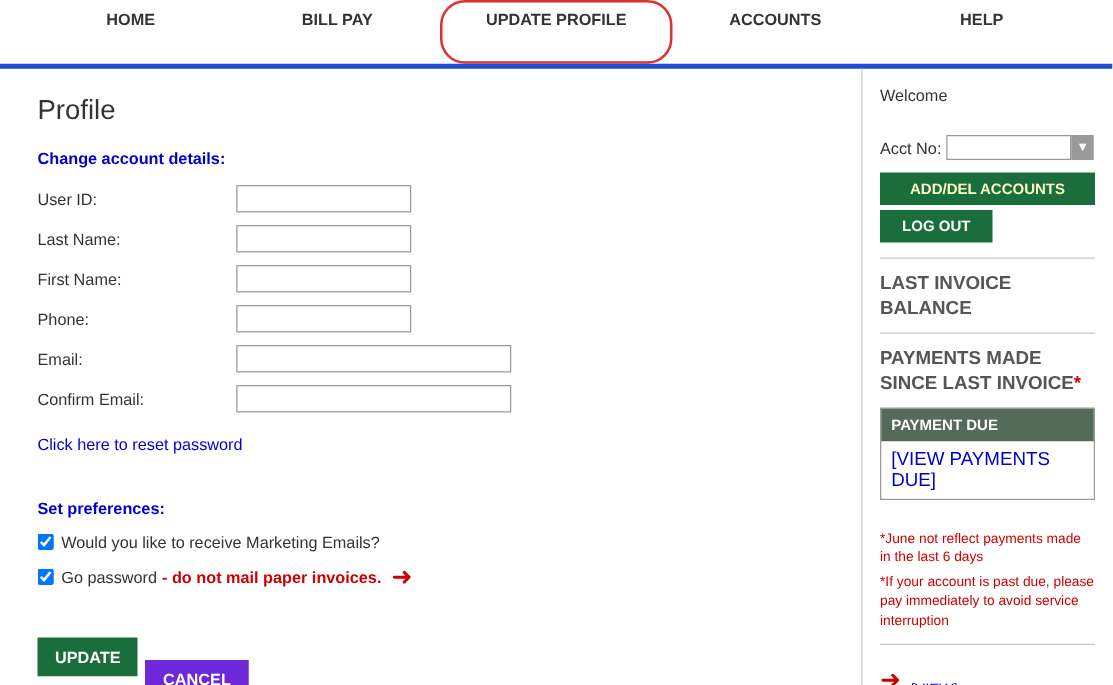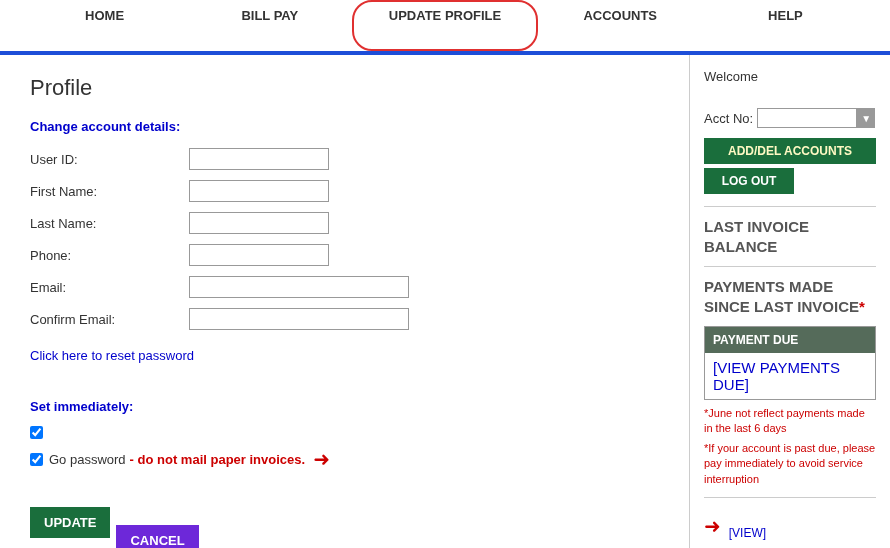--- a/index.html
+++ b/index.html
@@ -35,21 +35,21 @@
     .right-panel { width: 200px; padding: 14px 14px; }
     .welcome-text { font-size: 13px; color: #333; margin-bottom: 24px; }
     .acct-row { display: flex; align-items: center; font-size: 13px; margin-bottom: 10px; }
     .acct-label { margin-right: 4px; }
     .acct-input { width: 100px; height: 20px; border: 1px solid #999; font-size: 12px; padding: 2px 4px; }
     .acct-select-btn { background: #999; border: none; height: 20px; width: 18px; cursor: pointer; font-size: 10px; color: #fff; }
     .btn-adddel { background: #1a6e3c; color: #fef9c3; border: none; padding: 6px 10px; font-size: 12px; font-weight: bold; cursor: pointer; text-transform: uppercase; width: 100%; margin-bottom: 4px; display: block; }
     .btn-logout { background: #1a6e3c; color: #fff; border: none; padding: 6px 10px; font-size: 12px; font-weight: bold; cursor: pointer; text-transform: uppercase; width: 90px; display: block; margin-bottom: 12px; }
     .right-divider { border: none; border-top: 1px solid #ccc; margin: 10px 0; }
     .right-label { font-size: 15px; font-weight: bold; color: #555; text-transform: uppercase; margin-bottom: 6px; line-height: 1.3; }
-    .payment-due-box { border: 1px solid #999; margin-top: 10px; margin-bottom: 6px; }
+    .payment-due-box { border: 1px solid #999; margin-top: 10px; margin-bottom: 24px; }
     .payment-due-header { background: #556b5a; color: #fff; font-size: 12px; font-weight: bold; padding: 6px 8px; text-transform: uppercase; }
     .view-payments-link { display: block; padding: 6px 8px; font-size: 15px; color: #0000cc; cursor: pointer; }
     .note-text { font-size: 11px; color: #cc0000; line-height: 1.4; margin-top: 4px; }
     .statement-row { display: flex; align-items: center; margin-top: 14px; font-size: 12px; }
     .statement-text { color: #555; }
     .statement-edit { color: #0000cc; cursor: pointer; margin-left: 2px; }
     .bottom-arrow { color: #cc0000; font-size: 20px; margin-right: 6px; }
   </style>
 </head>
 <body>
@@ -67,46 +67,47 @@
   <div class="left-panel">
     <h1 class="page-title">Profile</h1>
 
     <div class="section-heading">Change account details:</div>
 
     <div class="form-row">
       <label class="form-label">User ID:</label>
       <input class="form-input-short" type="text" style="">
     </div>
     <div class="form-row">
-      <label class="form-label">First Name:</label>
+      <label class="form-label">Last Name:</label>
       <input class="form-input-short" type="text" style="">
     </div>
     <div class="form-row">
-      <label class="form-label">Last Name:</label>
+      <label class="form-label">First Name:</label>
       <input class="form-input-short" type="text" style="">
     </div>
     <div class="form-row">
       <label class="form-label">Phone:</label>
       <input class="form-input-short" type="text" style="">
     </div>
     <div class="form-row">
       <label class="form-label">Email:</label>
       <input class="form-input-long" type="text" style="">
     </div>
     <div class="form-row">
       <label class="form-label">Confirm Email:</label>
       <input class="form-input-long" type="text" style="">
     </div>
 
     <a class="reset-link">Click here to reset password</a>
 
-    <div class="prefs-heading">Set immediately:</div>
+    <div class="prefs-heading">Set preferences:</div>
 
     <div class="checkbox-row">
       <input type="checkbox" checked="" style="">
+      <span>Would you like to receive Marketing Emails?</span>
     </div>
     <div class="checkbox-row">
       <input type="checkbox" checked="" style="">
       <span>Go password</span>
       <span class="paperless-note">- do not mail paper invoices.</span>
       <span class="red-arrow">➜</span>
     </div>
 
     <div class="btn-row">
       <button class="btn-update">UPDATE</button>

